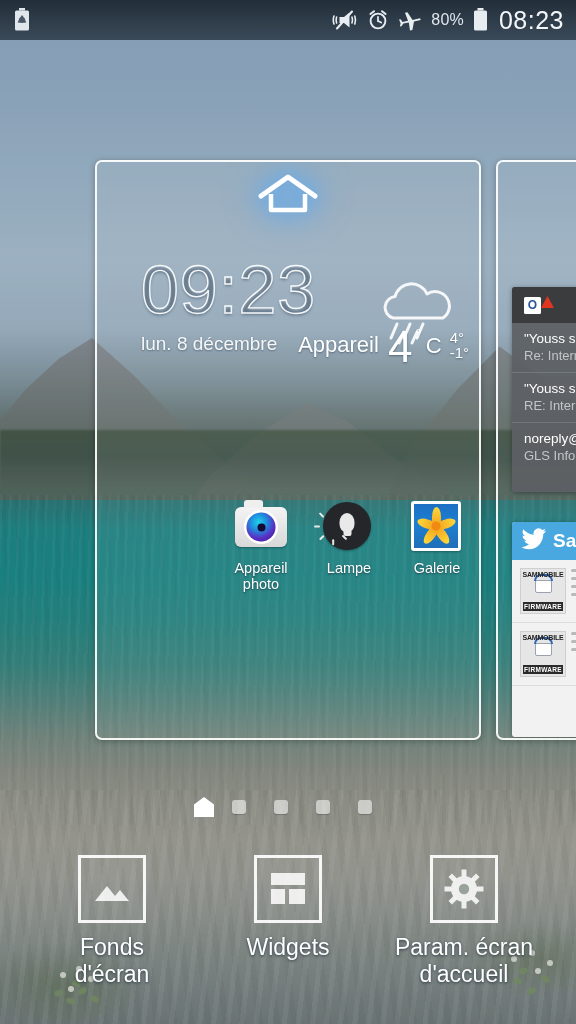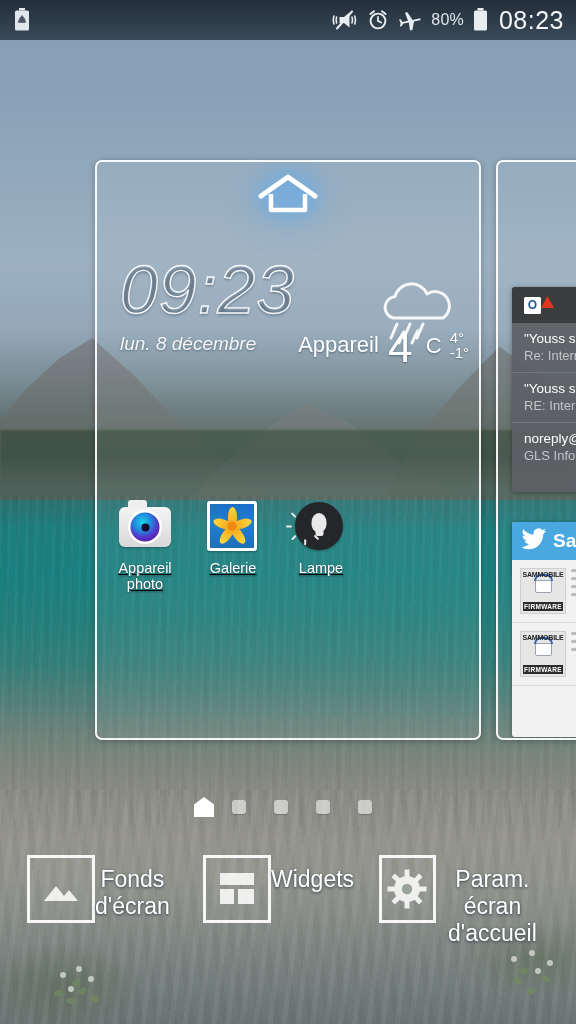--- a/index.html
+++ b/index.html
@@ -146,23 +146,22 @@
   }
 
   
   #home-badge {
     position:absolute; left:50%; top:10px; transform:translateX(-50%);
     filter:drop-shadow(0 0 9px rgba(80,175,255,.95)) drop-shadow(0 0 16px rgba(70,160,255,.7));
   }
 
   
   #clock-widget {
-    position:absolute; left:23px; top:95px; width:330px;
+    position:absolute; left:44px; top:95px; width:330px;
     color:#fff;
-    font-style:italic;
   }
   #widget-time {
     font-size:68px; font-weight:300; line-height:.95;
     letter-spacing:1px;
     color:rgba(255,255,255,.0);
     -webkit-text-stroke:1.4px rgba(255,255,255,.92);
     text-shadow:0 2px 3px rgba(40,60,80,.45);
   }
   #widget-date {
     margin-top:11px;
@@ -187,22 +186,22 @@
     display:flex; flex-direction:column; align-items:flex-start;
     font-size:15px; line-height:1.05; padding-bottom:6px; padding-left:5px;
   }
   #weather-update {
     margin-top:8px; display:flex; align-items:center; justify-content:flex-end; gap:6px;
     font-size:14px; color:rgba(255,255,255,.92);
   }
 
   
   #icon-row {
-    position:absolute; left:4px; top:338px; width:366px;
-    display:flex; justify-content:flex-start; align-items:flex-start;text-decoration:underline;
+    position:absolute; left:18px; top:338px; width:366px;
+    display:flex; justify-content:flex-end; align-items:flex-start;
   }
   .app { width:88px; display:flex; flex-direction:column; align-items:center; }
   .app .glyph { width:52px; height:52px; position:relative; }
   .app .name {
     margin-top:8px; font-size:14.5px; color:#fff; text-align:center; line-height:1.12;
     text-shadow:0 1px 2px rgba(30,45,60,.75);
   }
 
   
   .ic-camera {
@@ -350,21 +349,21 @@
     width:20px; height:20px; background:#fff;
     clip-path:polygon(50% 0%, 100% 38%, 100% 100%, 0% 100%, 0% 38%);
   }
 
   
   #bottom-actions {
     position:absolute; left:0; top:855px; width:576px; height:160px;
     display:flex; justify-content:space-around; align-items:flex-start;
     padding:0 24px;
   }
-  .action { width:170px; display:flex; align-items:flex-start; }
+  .action { width:170px; display:flex; flex-direction:column; align-items:center; }
   .action .box {
     width:68px; height:68px;
     border:3px solid rgba(255,255,255,.92);
     display:flex; align-items:center; justify-content:center;
     background:rgba(255,255,255,.04);
   }
   .action .lbl {
     margin-top:11px; font-size:23px; color:#fff; text-align:center; line-height:1.18;
     text-shadow:0 1px 3px rgba(25,40,55,.8);
   }
@@ -503,45 +502,45 @@
           <div class="glyph">
             <div class="ic-camera">
                 <div class="lens"></div>
               </div>
           </div>
           <div class="name">Appareil photo</div>
         </div>
 
         <div class="app">
           <div class="glyph">
-            <div class="ic-gallery">
-              <div class="petal" style="transform:rotate(0deg);"></div>
-              <div class="petal" style="transform:rotate(72deg);"></div>
-              <div class="petal" style="transform:rotate(144deg);"></div>
-              <div class="petal" style="transform:rotate(216deg);"></div>
-              <div class="petal" style="transform:rotate(288deg);"></div>
-              <div class="core"></div>
-            </div>
-          </div>
-          <div class="name">Galerie</div>
-        </div>
-
-        <div class="app">
-          <div class="glyph">
             <div class="ic-lamp">
               <div class="bulb"></div>
               <div class="ray" style="transform:translate(-1px,-1px) rotate(0deg);"></div>
               <div class="ray" style="transform:translate(-1px,-1px) rotate(45deg);"></div>
               <div class="ray" style="transform:translate(-1px,-1px) rotate(90deg);"></div>
               <div class="ray" style="transform:translate(-1px,-1px) rotate(135deg);"></div>
               <div class="ray" style="transform:translate(-1px,-1px) rotate(180deg);"></div>
               <div class="ray" style="transform:translate(-1px,-1px) rotate(225deg);"></div>
             </div>
           </div>
           <div class="name">Lampe</div>
+        </div>
+
+        <div class="app">
+          <div class="glyph">
+            <div class="ic-gallery">
+              <div class="petal" style="transform:rotate(0deg);"></div>
+              <div class="petal" style="transform:rotate(72deg);"></div>
+              <div class="petal" style="transform:rotate(144deg);"></div>
+              <div class="petal" style="transform:rotate(216deg);"></div>
+              <div class="petal" style="transform:rotate(288deg);"></div>
+              <div class="core"></div>
+            </div>
+          </div>
+          <div class="name">Galerie</div>
         </div>
 
       </div>
     </div>
 
     <div class="panel" id="panel-next">
 
       <div id="email-widget">
         <div class="hdr">
           <span class="ol-badge">O</span>

